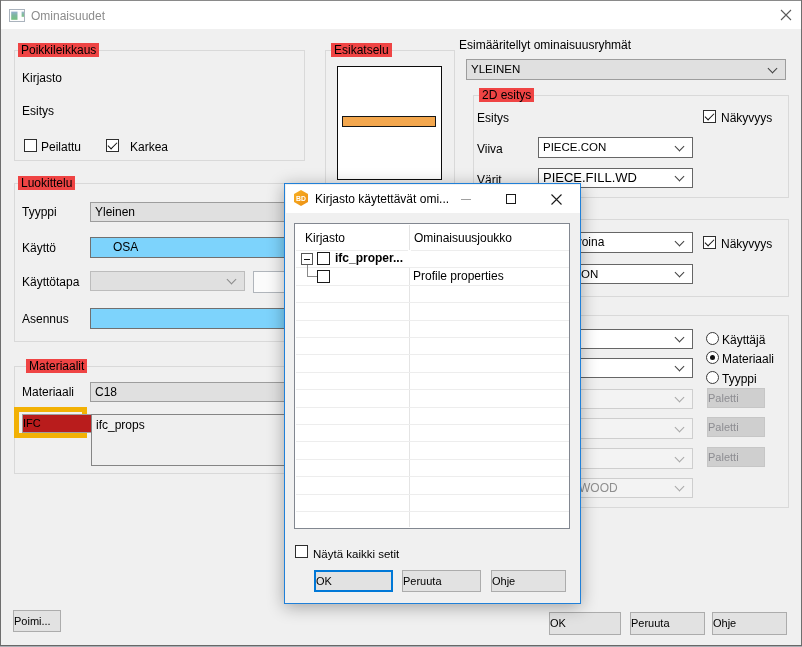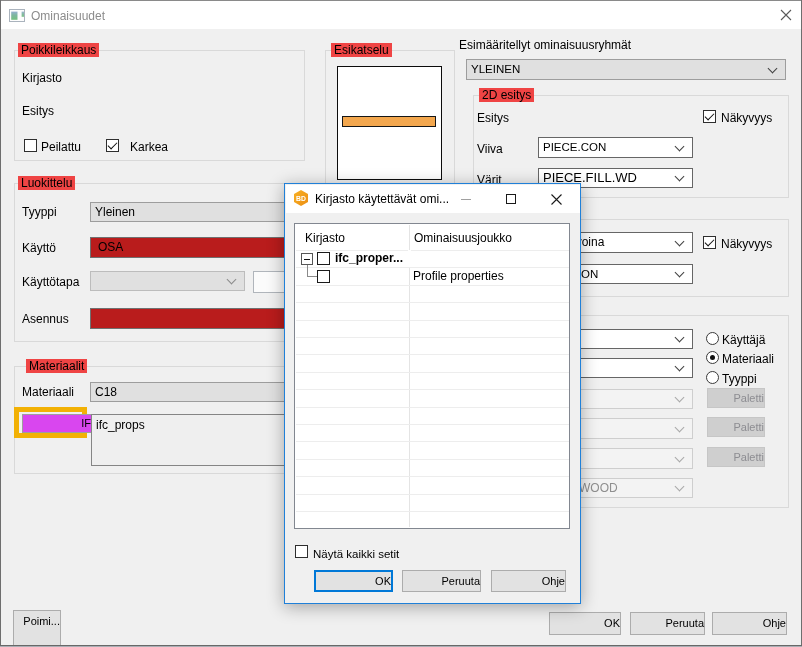--- a/index.html
+++ b/index.html
@@ -9,26 +9,26 @@
 .lbl{position:absolute;height:14px;line-height:14px;white-space:nowrap}
 .glbl{position:absolute;height:14px;line-height:14px;background:#ef4444;padding:0 3px;white-space:nowrap;z-index:2}
 .grp{position:absolute;border:1px solid #d9d9d9}
 .cmb{position:absolute;border:1px solid #9d9d9d;background:#e0e0e0;padding-left:4px;white-space:nowrap;overflow:hidden}
 .cmb.w{background:#fff;border-color:#666}
 .cmb.d1{background:#e0e0e0;border-color:#bcbcbc;color:#909090}
 .cmb.d2{background:#f3f3f3;border-color:#cecece;color:#8f8f8f}
 .chev{position:absolute;right:9px;width:7px;height:7px;border-right:1.3px solid #404040;border-bottom:1.3px solid #404040;transform:rotate(45deg)}
 .chev.g{border-color:#8b8b8b}
 .chev.g2{border-color:#a8a8a8}
-.edit{position:absolute;background:#b91c1c;border:1px solid #707070;padding-left:7px}
+.edit{position:absolute;background:#7dd3fc;border:1px solid #707070;padding-left:22px}
 .cb{position:absolute;width:13px;height:13px;background:#fff;border:1px solid #2e2e2e}
 .ck{position:absolute;left:1px;top:2px;width:9px;height:5px;border-left:1.7px solid #101010;border-bottom:1.7px solid #101010;transform:rotate(-45deg)}
 .rd{position:absolute;width:13px;height:13px;border:1px solid #3a3a3a;border-radius:50%;background:#fff}
 .rdot{position:absolute;left:3px;top:3px;width:5px;height:5px;border-radius:50%;background:#101010}
-.btn{position:absolute;background:#e2e2e2;border:1px solid #acacac;text-align:right;font-size:11px}
+.btn{position:absolute;background:#e2e2e2;border:1px solid #acacac;text-align:left;font-size:11px}
 .hl{position:absolute;background:#ededed}
 .vl{position:absolute;background:#ededed}
 </style></head>
 <body>
 <div id="win">
 
 <div class="abs" style="left:0;top:0;width:802px;height:1px;background:#8a8a8a;z-index:30"></div>
 <div class="abs" style="left:0;top:0;width:1px;height:645px;background:#6e6e6e;z-index:30"></div>
 <div class="abs" style="left:801px;top:0;width:1px;height:645px;background:#6e6e6e;z-index:30"></div>
 
@@ -73,21 +73,21 @@
     </div>
 <div class="abs" style="left:253px;top:271px;width:187px;height:22px;background:#fbfbfb;border:1px solid #b0b5bb"></div>
 <div class="lbl" style="left:22px;top:312px">Asennus</div>
 <div class="edit" style="left:90px;top:308px;width:350px;height:21px"></div>
 
 <div class="grp" style="left:14px;top:366px;width:441px;height:108px"></div>
 <div class="glbl" style="left:26px;top:359px">Materiaalit</div>
 <div class="lbl" style="left:22px;top:385px">Materiaali</div>
 <div class="cmb" style="left:90px;top:382px;width:350px;height:20px;line-height:18px">C18<i class="chev" style="top:4px"></i></div>
 <div class="abs" style="left:14px;top:407px;width:73px;height:31px;border:5px solid #f2b105"></div>
-<div class="btn" style="left:22px;top:414px;width:78px;height:19px;line-height:17px;border-color:#9e9e9e;background:#d946ef">IFC</div>
+<div class="btn" style="left:22px;top:414px;width:78px;height:19px;line-height:17px;border-color:#9e9e9e;background:#b91c1c">IFC</div>
 <div class="abs" style="left:91px;top:414px;width:364px;height:52px;background:#efefef;border:1px solid #858585;padding:3px 4px">ifc_props</div>
 
 <div class="grp" style="left:325px;top:50px;width:130px;height:150px"></div>
 <div class="glbl" style="left:331px;top:43px">Esikatselu</div>
 <div class="abs" style="left:337px;top:66px;width:105px;height:114px;background:#fff;border:1.3px solid #0c0c0c"></div>
 <div class="abs" style="left:342px;top:116px;width:94px;height:11px;background:#f3a74e;border:1px solid #161616"></div>
 
 <div class="lbl" style="left:459px;top:38px">Esimääritellyt ominaisuusryhmät</div>
 <div class="cmb" style="left:466px;top:59px;width:320px;height:21px;line-height:19px;font-size:11.5px">YLEINEN<i class="chev" style="top:5px"></i></div>
 
@@ -136,21 +136,21 @@
 <div class="cmb d2" style="left:538px;top:418px;width:155px;height:21px;line-height:19px">
       <i class="chev g2" style="top:5px"></i>
     </div>
 <div class="btn" style="left:707px;top:417px;width:58px;height:20px;line-height:18px;background:#cfcfcf;border-color:#c6c6c6;color:#8d8d92">Paletti</div>
 <div class="cmb d2" style="left:538px;top:448px;width:155px;height:21px;line-height:19px">
       <i class="chev g2" style="top:5px"></i>
     </div>
 <div class="btn" style="left:707px;top:447px;width:58px;height:20px;line-height:18px;background:#cfcfcf;border-color:#c6c6c6;color:#8d8d92">Paletti</div>
 <div class="cmb d2" style="left:538px;top:478px;width:155px;height:20px;line-height:18px">MTRL.WOOD<i class="chev g2" style="top:4px"></i></div>
 
-<div class="btn" style="left:13px;top:610px;width:48px;height:36px;line-height:20px">Poimi...</div>
+<div class="btn" style="left:13px;top:610px;width:48px;height:22px;line-height:20px">Poimi...</div>
 <div class="btn" style="left:549px;top:612px;width:72px;height:23px;line-height:21px">OK</div>
 <div class="btn" style="left:630px;top:612px;width:75px;height:23px;line-height:21px">Peruuta</div>
 <div class="btn" style="left:712px;top:612px;width:75px;height:23px;line-height:21px">Ohje</div>
 <div class="abs" style="left:0;top:645px;width:802px;height:1px;background:#686868;z-index:31"></div>
 <div class="abs" style="left:0;top:646px;width:802px;height:1px;background:#a9aeb4;z-index:31"></div>
 
 <div class="abs" style="left:284px;top:183px;width:297px;height:421px;background:#f0f0f0;border:1.5px solid #2080d8;z-index:10;box-shadow:0 3px 16px rgba(0,0,0,.32)"></div>
 <div class="abs" style="left:285.5px;top:184.5px;width:294px;height:28px;background:#fff;z-index:11"></div>
 <svg class="abs" style="left:293px;top:190px;z-index:12" width="16" height="16" viewBox="0 0 16 16">
  <polygon points="8,0 15,4 15,12 8,16 1,12 1,4" fill="url(#gh)"></polygon>

